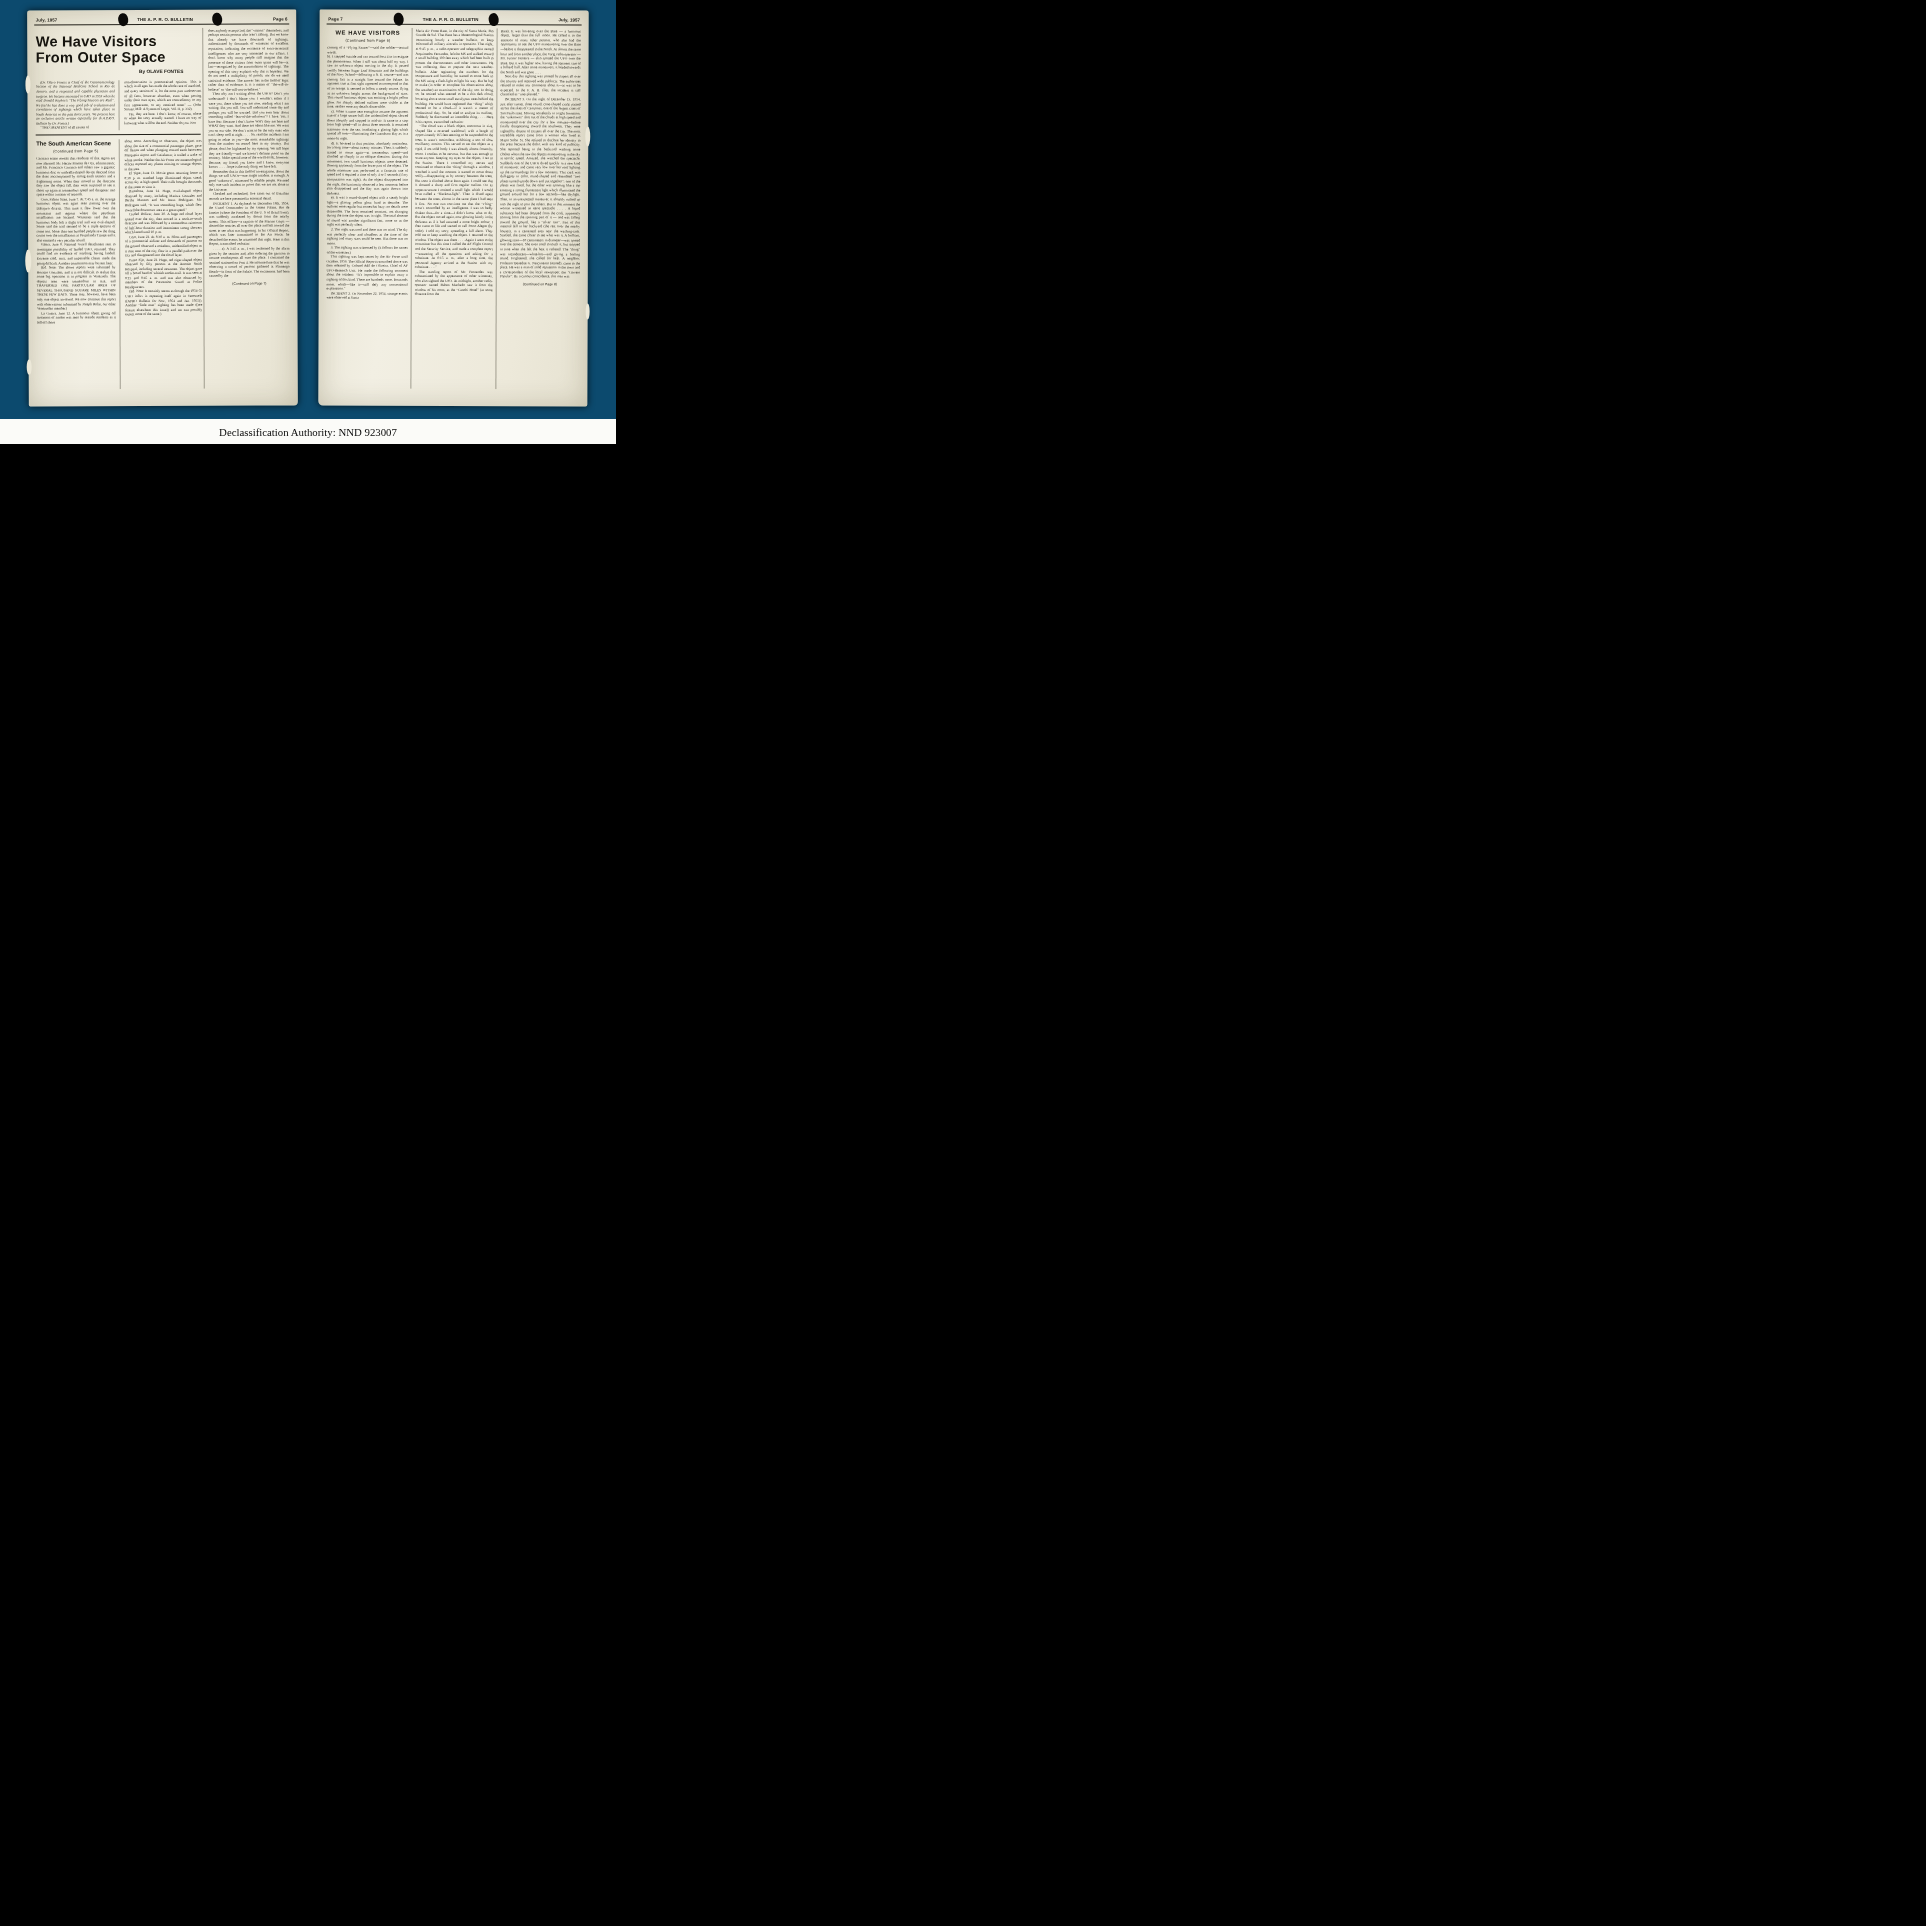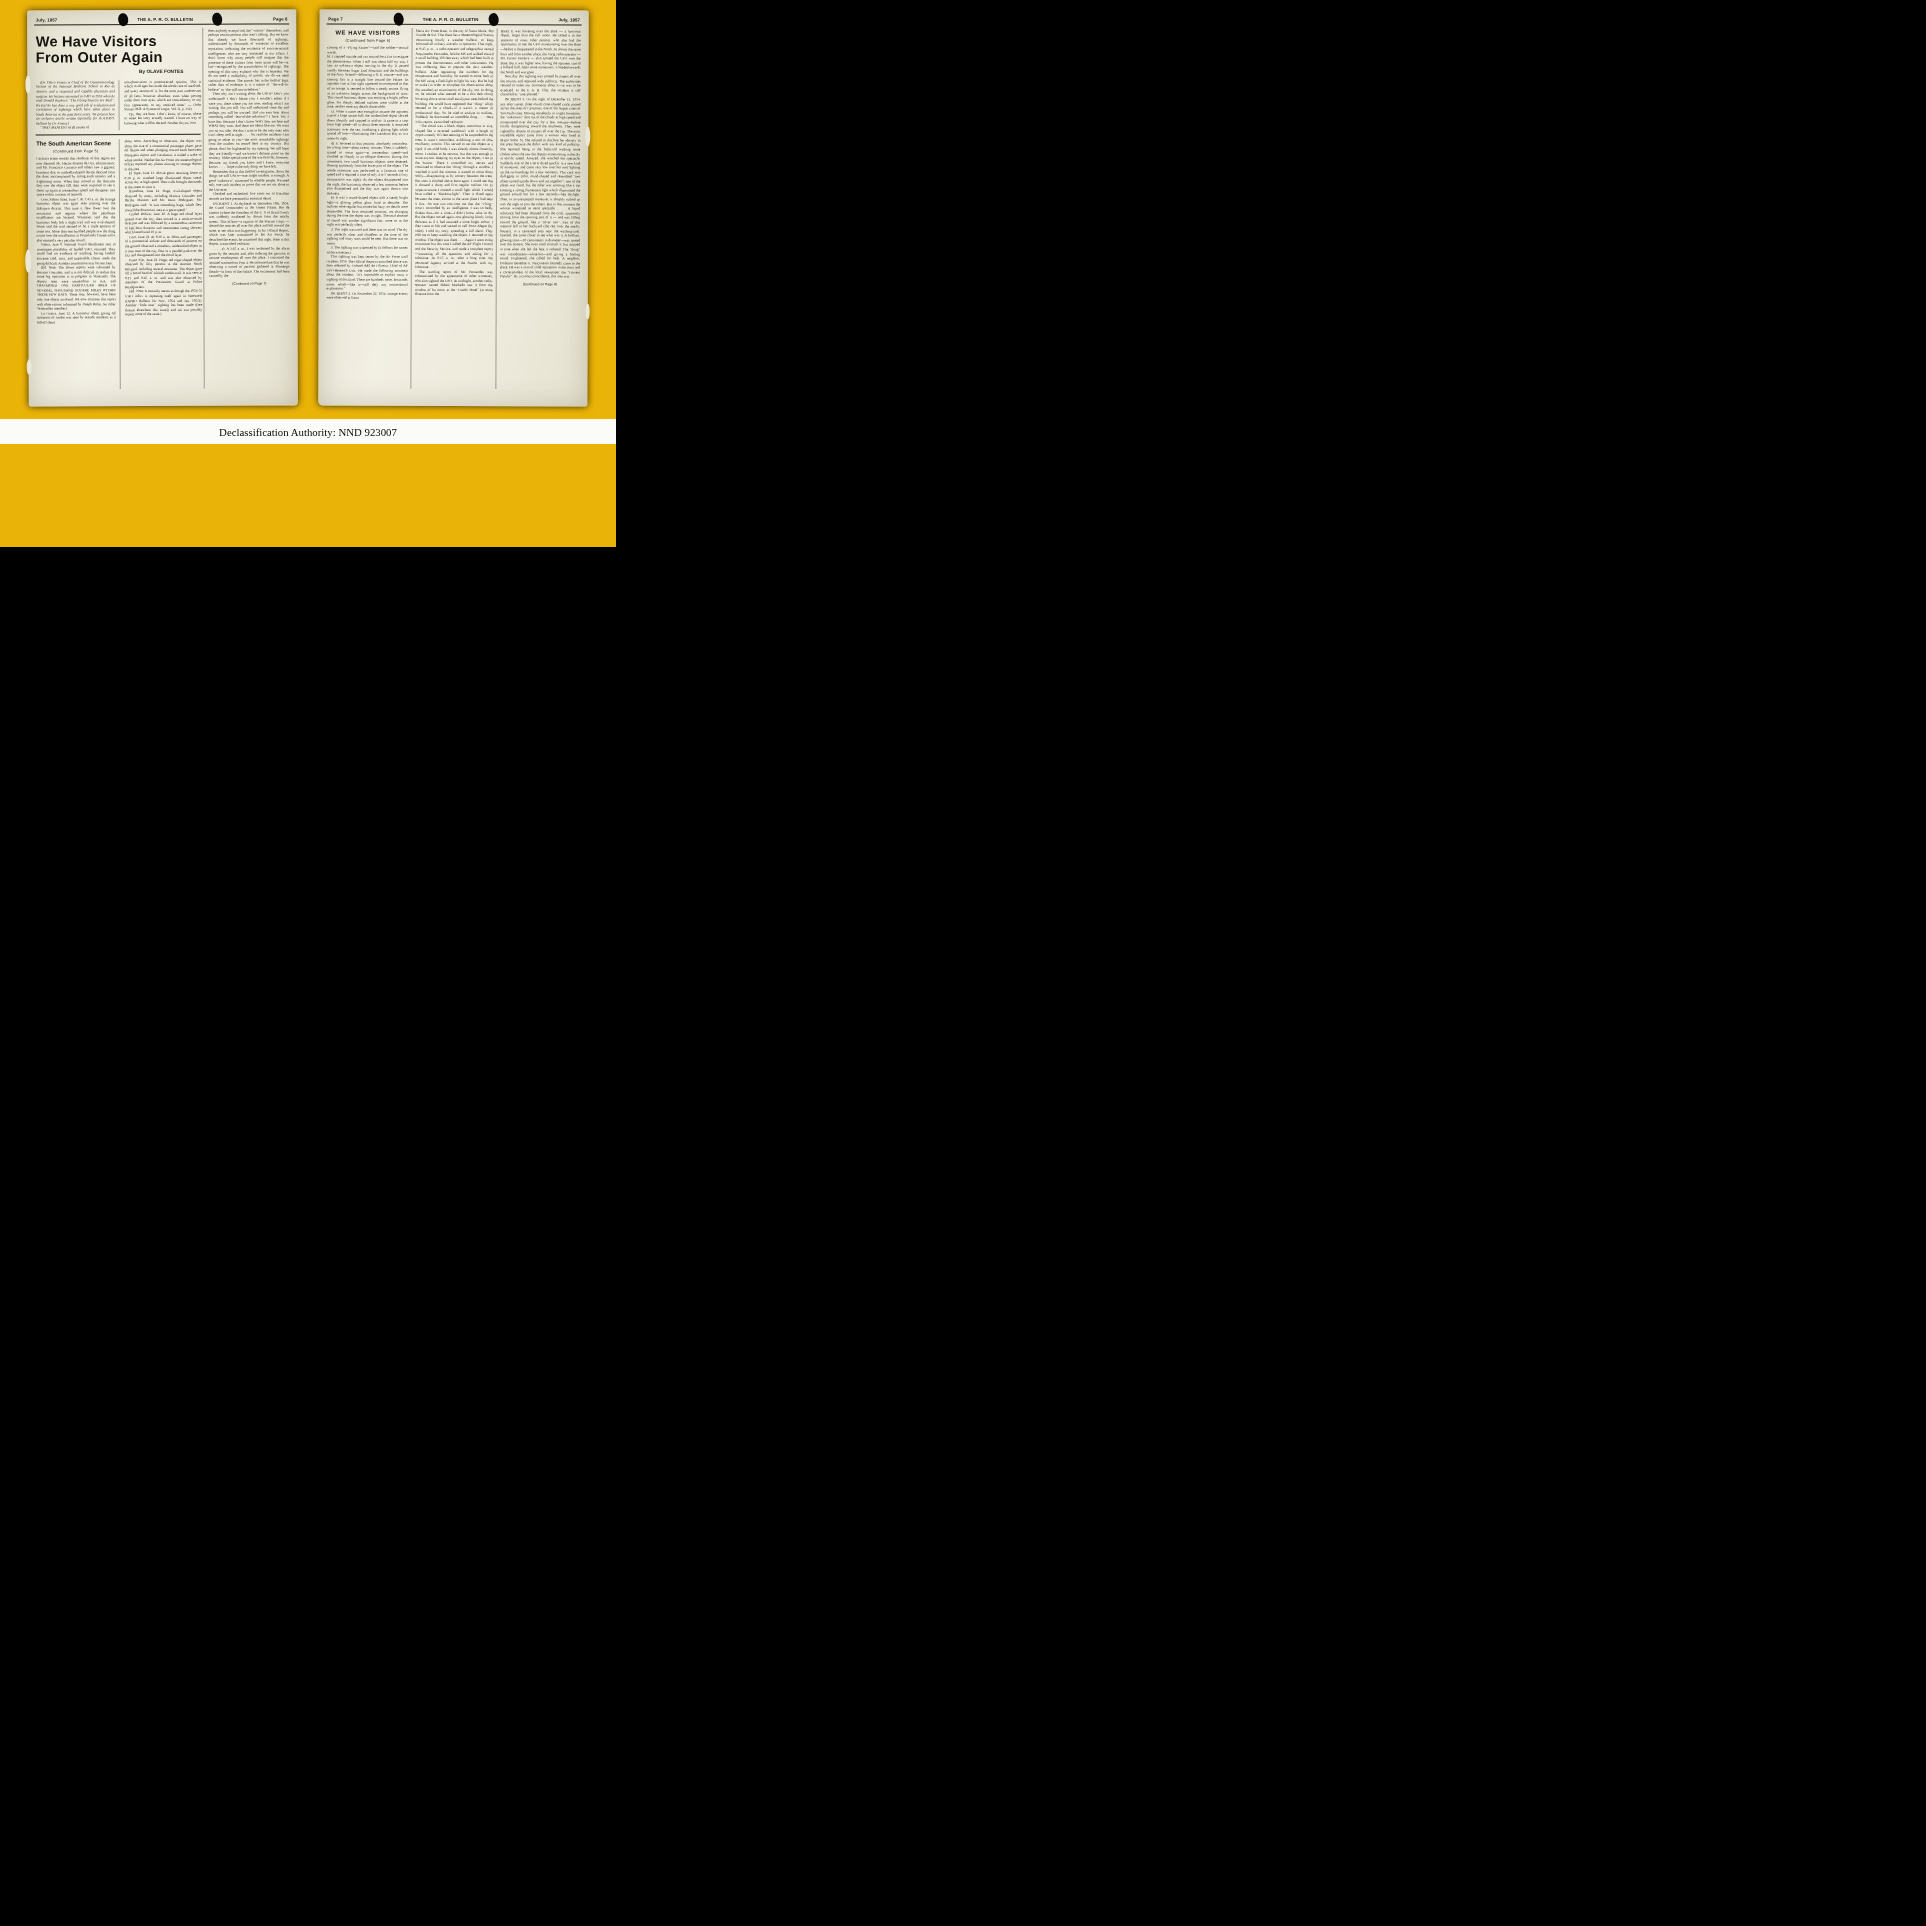--- a/index.html
+++ b/index.html
@@ -1,16 +1,16 @@
 <!DOCTYPE html>
 <html style="font-size:6.2px"><head>
 <meta charset="utf-8">
 <style>
   html,body{margin:0;padding:0;background:#000;}
-  .canvas{position:relative;width:616px;height:547px;background:#eab308;overflow:hidden;
+  .canvas{position:relative;width:616px;height:444px;background:#0c4a6e;overflow:hidden;
           font-family:"Liberation Serif",serif;}
   .page{position:absolute;top:10px;height:396px;width:269px;
         background:linear-gradient(100deg,#e7e3d2,#f2efe3 35%,#ede9da 75%,#e6e2d1);
         box-shadow:inset 0 0 27px rgba(70,60,25,.22), 0 0 7px rgba(0,0,0,.8);
         box-sizing:border-box;padding:6.2px 7px 5.4px;}
   .page.left{left:28px;transform:rotate(-0.25deg);border-radius:2.3px 1.2px 3.9px 1.5px;}
   .page.right{left:319px;transform:rotate(0.2deg);border-radius:1.2px 2.3px 1.9px 4.6px;}
   .hole{position:absolute;top:3.1px;width:9.6px;height:12.7px;background:#0b0a08;border-radius:50%;
         transform:rotate(-7deg);}
   .tear{position:absolute;background:#ece8d8;border-radius:50%;}
@@ -72,21 +72,21 @@
       <span>THE A. P. R. O. BULLETIN</span>
       <span>Page 6</span>
     </div>
     <hr class="headrule">
 
     <div class="pgbody coltext">
       <div class="p6-left">
         <div class="title-block">
           <div class="title">
             <div>We Have Visitors</div>
-            <div>From Outer Again</div>
+            <div>From Outer Space</div>
           </div>
           <div class="byline">By OLAVE FONTES</div>
         </div>
         <div class="intro-row">
           <div class="intro-col">
               <div class="blk pi">(Dr. Olavo Fontes is Chief of the Gastroenterology Section of the National Medicine School in Rio de Janeiro, and a respected and capable physician and surgeon. He became interested in UAO in 1953 when he read Donald Keyhoe’s “The Flying Saucers are Real”. We feel he has done a very good job of evaluation and correlation of sightings which have taken place in South America in the past three years. We present here an exclusive article written especially for th A.P.R.O. Bulletin by Dr. Fontes.)</div>
               <div class="blk p">“THE GREATEST of all causes of</div>
             </div>
           <div class="intro-col r divL">
               <div class="blk p0">non-observation is preconceived opinion. This is which in all ages has made the whole race of mankind, and every section of it, for the most part unobservant of all facts, however abundant, even when passing under their own eyes, which are contradictory to any first appearance, or any received tenet” — (John Stouart Mill: A System of Logic, Vol. II, p. 332).</div>

